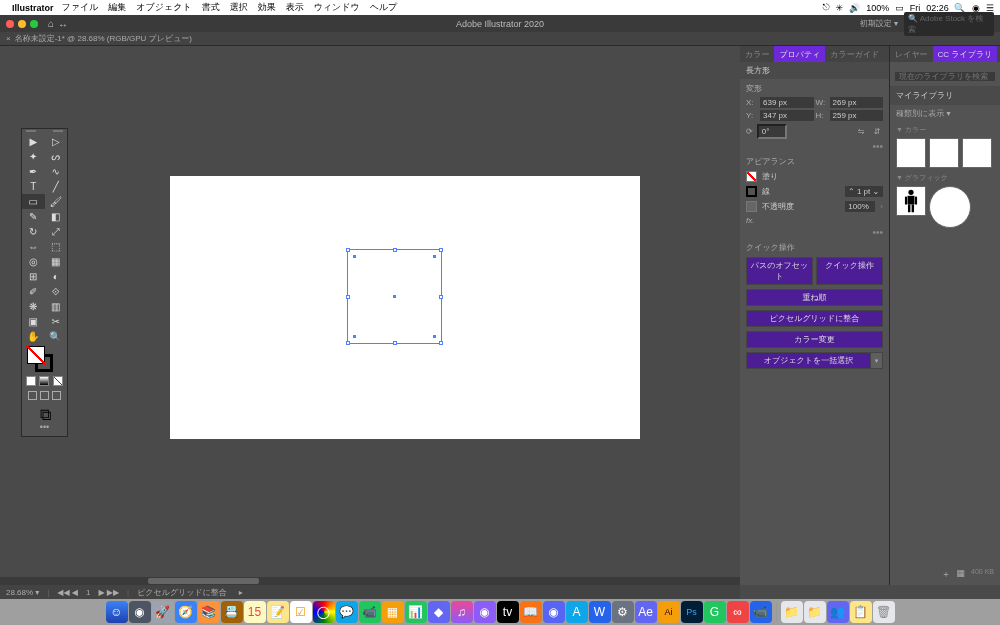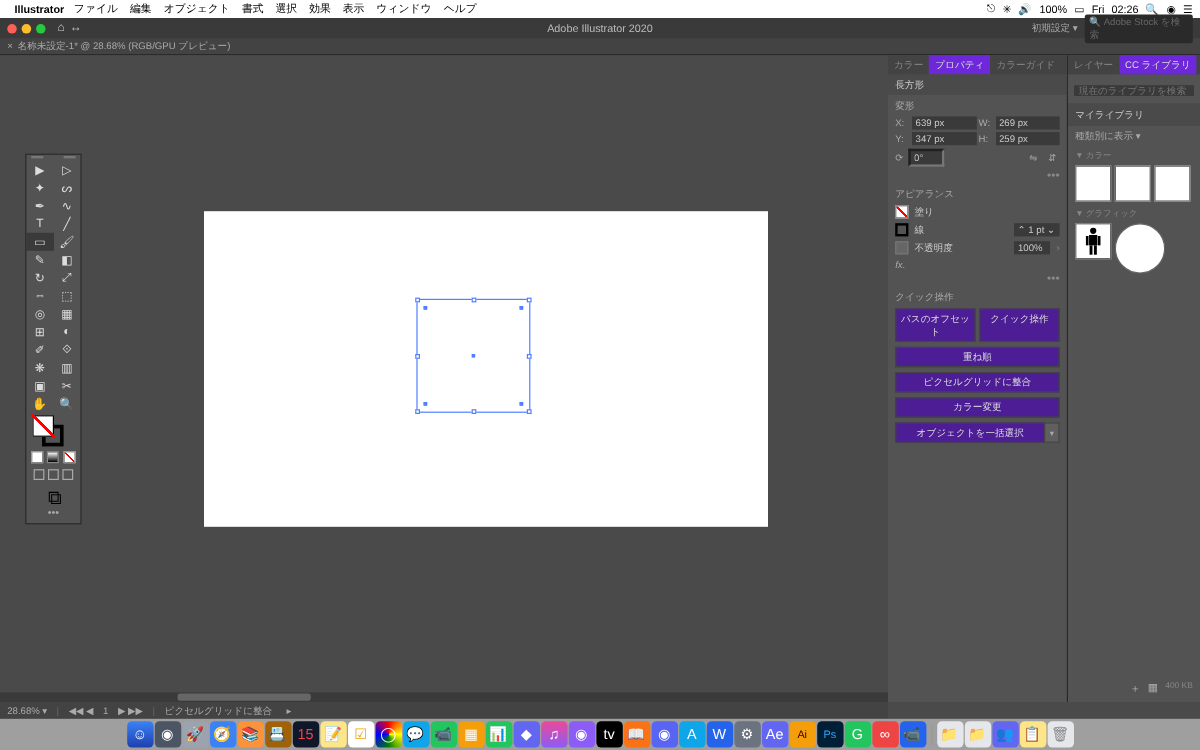--- a/index.html
+++ b/index.html
@@ -364,21 +364,21 @@
   <span style="margin-left:4px">▸</span>
 </div>
 
 <div class="dock">
   <div class="dock-item" style="background:linear-gradient(#3b82f6,#1e40af)">☺</div>
   <div class="dock-item" style="background:#4b5563">◉</div>
   <div class="dock-item" style="background:#9ca3af">🚀</div>
   <div class="dock-item" style="background:#3b82f6">🧭</div>
   <div class="dock-item" style="background:#fb923c">📚</div>
   <div class="dock-item" style="background:#a16207">📇</div>
-  <div class="dock-item" style="background:#0f172a;color:#ef4444">15</div>
+  <div class="dock-item" style="background:#fef9c3;color:#ef4444">15</div>
   <div class="dock-item" style="background:#fde68a">📝</div>
   <div class="dock-item" style="background:#fff;color:#f59e0b">☑</div>
   <div class="dock-item" style="background:conic-gradient(red,yellow,green,blue,red)">◯</div>
   <div class="dock-item" style="background:#0ea5e9">💬</div>
   <div class="dock-item" style="background:#22c55e">📹</div>
   <div class="dock-item" style="background:#f59e0b">▦</div>
   <div class="dock-item" style="background:#22c55e">📊</div>
   <div class="dock-item" style="background:#6366f1">◆</div>
   <div class="dock-item" style="background:linear-gradient(#ec4899,#8b5cf6)">♫</div>
   <div class="dock-item" style="background:#8b5cf6">◉</div>

